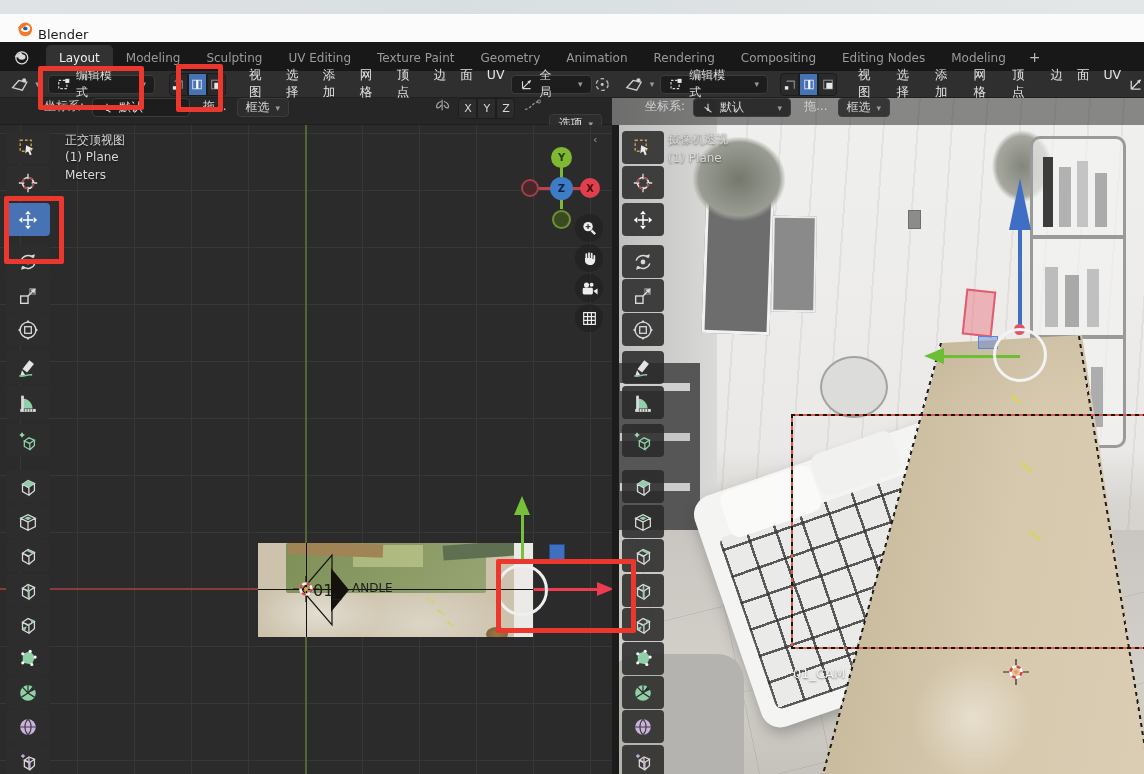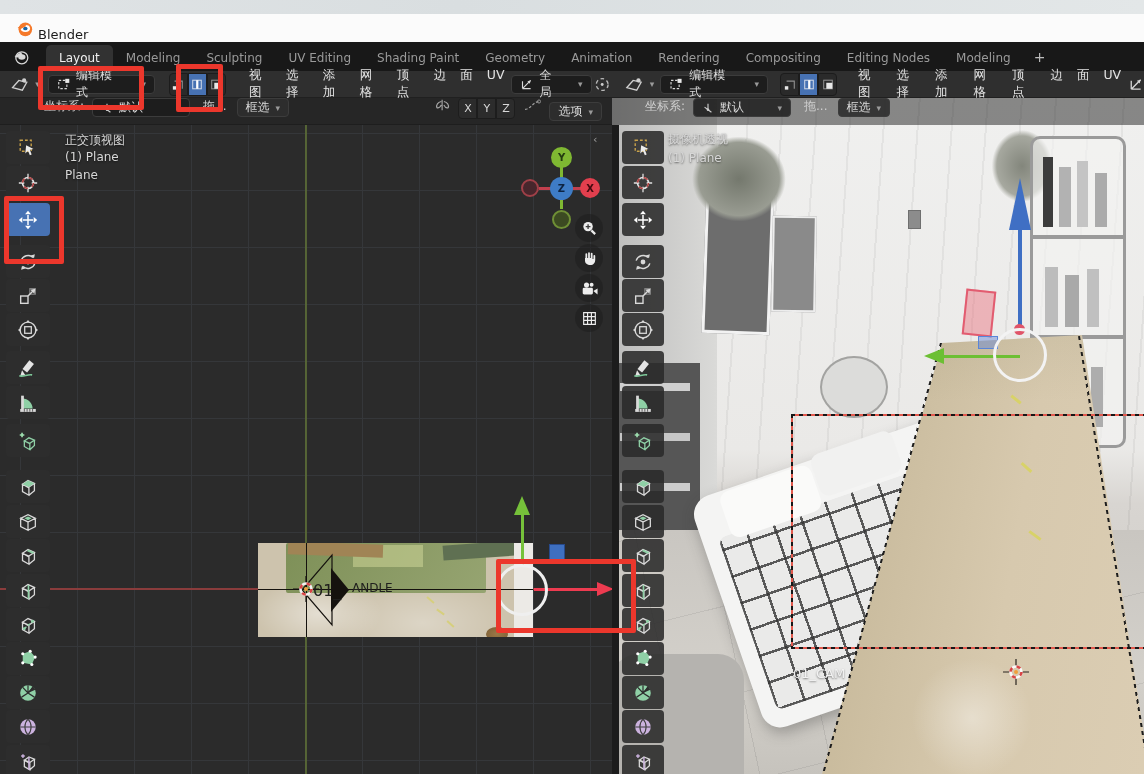--- a/index.html
+++ b/index.html
@@ -64,21 +64,21 @@
     <svg style="margin-left:12px" width="18" height="16" viewBox="0 0 20 20">
       <circle cx="11" cy="11" r="7.5" fill="none" stroke="#d8d8d8" stroke-width="1.6"></circle>
         <ellipse cx="11" cy="10" rx="4.6" ry="3.4" fill="#d8d8d8"></ellipse>
         <path d="M2 9l8-5 2 3-7 4z" fill="#d8d8d8"></path>
     </svg>
     <div id="tab-list" style="display:flex;margin-left:16px;align-items:flex-end;height:29px">
         <span class="tab active">Layout</span>
         <span class="tab">Modeling</span>
         <span class="tab">Sculpting</span>
         <span class="tab">UV Editing</span>
-        <span class="tab">Shading Paint</span>
+        <span class="tab">Texture Paint</span>
         <span class="tab">Geometry</span>
         <span class="tab">Animation</span>
         <span class="tab">Rendering</span>
         <span class="tab">Compositing</span>
         <span class="tab">Editing Nodes</span>
         <span class="tab">Modeling</span>
       </div>
     <span id="tab-plus">+</span>
   </div>
 
@@ -162,34 +162,34 @@
       </svg>
     <div id="axis-buttons" style="display:flex;margin-left:6px">
         <span class="axisbtn first" style="border-radius: 4px 0px 0px 4px;">X</span>
         <span class="axisbtn" style="border-radius: 0px;">Y</span>
         <span class="axisbtn" style="border-radius: 0px 4px 4px 0px;">Z</span>
       </div>
     <svg width="18" height="14" viewBox="0 0 20 16" style="margin-left:8px">
         <path d="M2 13C8 13 12 4 18 4" fill="none" stroke="#9d9d9d" stroke-width="1.4" stroke-dasharray="3 2"></path>
         <circle cx="18" cy="4" r="1.8" fill="none" stroke="#9d9d9d"></circle>
       </svg>
-    <div class="pill" style="margin:4px 10px 0 8px;background:#2d2d2d">
+    <div class="pill" style="margin:16px 10px 0 8px;background:#2d2d2d">
       <span>选项</span>
       <span class="chev">▾</span>
     </div>
   </div>
 
   <div class="abs" id="left-scene">
 
     <div class="abs" style="left:305px;top:0;width:1.5px;height:649px;background:#5c6d36;opacity:.85"></div>
     <div class="abs" style="left:0;top:463px;width:612px;height:1.5px;background:#8a3c3c"></div>
 
     <span class="abs ov-label" style="left:65px;top:7px">正交顶视图</span>
     <span class="abs ov-label" style="left:65px;top:25px">(1) Plane</span>
-    <span class="abs ov-label" style="left:65px;top:43px">Plane</span>
+    <span class="abs ov-label" style="left:65px;top:43px">Meters</span>
 
     <div class="abs" style="left:258px;top:418px;width:275px;height:94px;background:#cdc3ad;overflow:hidden">
       <div class="abs" style="left:0;top:0;width:100%;height:100%;background:radial-gradient(90px 50px at 22% 75%,rgba(255,255,255,.45),transparent 70%),radial-gradient(120px 60px at 60% 85%,rgba(255,255,255,.3),transparent 70%)"></div>
       <div class="abs" style="left:28px;top:0;width:200px;height:50px;background:linear-gradient(120deg,#7e9058,#96a471);border-radius:2px"></div>
       <div class="abs" style="left:95px;top:2px;width:70px;height:22px;background:rgba(205,214,152,.55)"></div>
       <div class="abs" style="left:30px;top:0;width:95px;height:13px;background:#a08455;transform:rotate(2deg)"></div>
       <div class="abs" style="left:185px;top:0;width:75px;height:15px;background:#5f7052;transform:rotate(-4deg)"></div>
       <div class="abs" style="left:256px;top:0;width:19px;height:100%;background:#eceae6"></div>
       <div class="abs" style="left:228px;top:84px;width:22px;height:14px;border-radius:50%;background:radial-gradient(#9a7847,#7c5e35)"></div>
       <div class="abs" style="left:168px;top:56px;width:9px;height:2px;background:#d6cf7d;transform:rotate(40deg)"></div>

